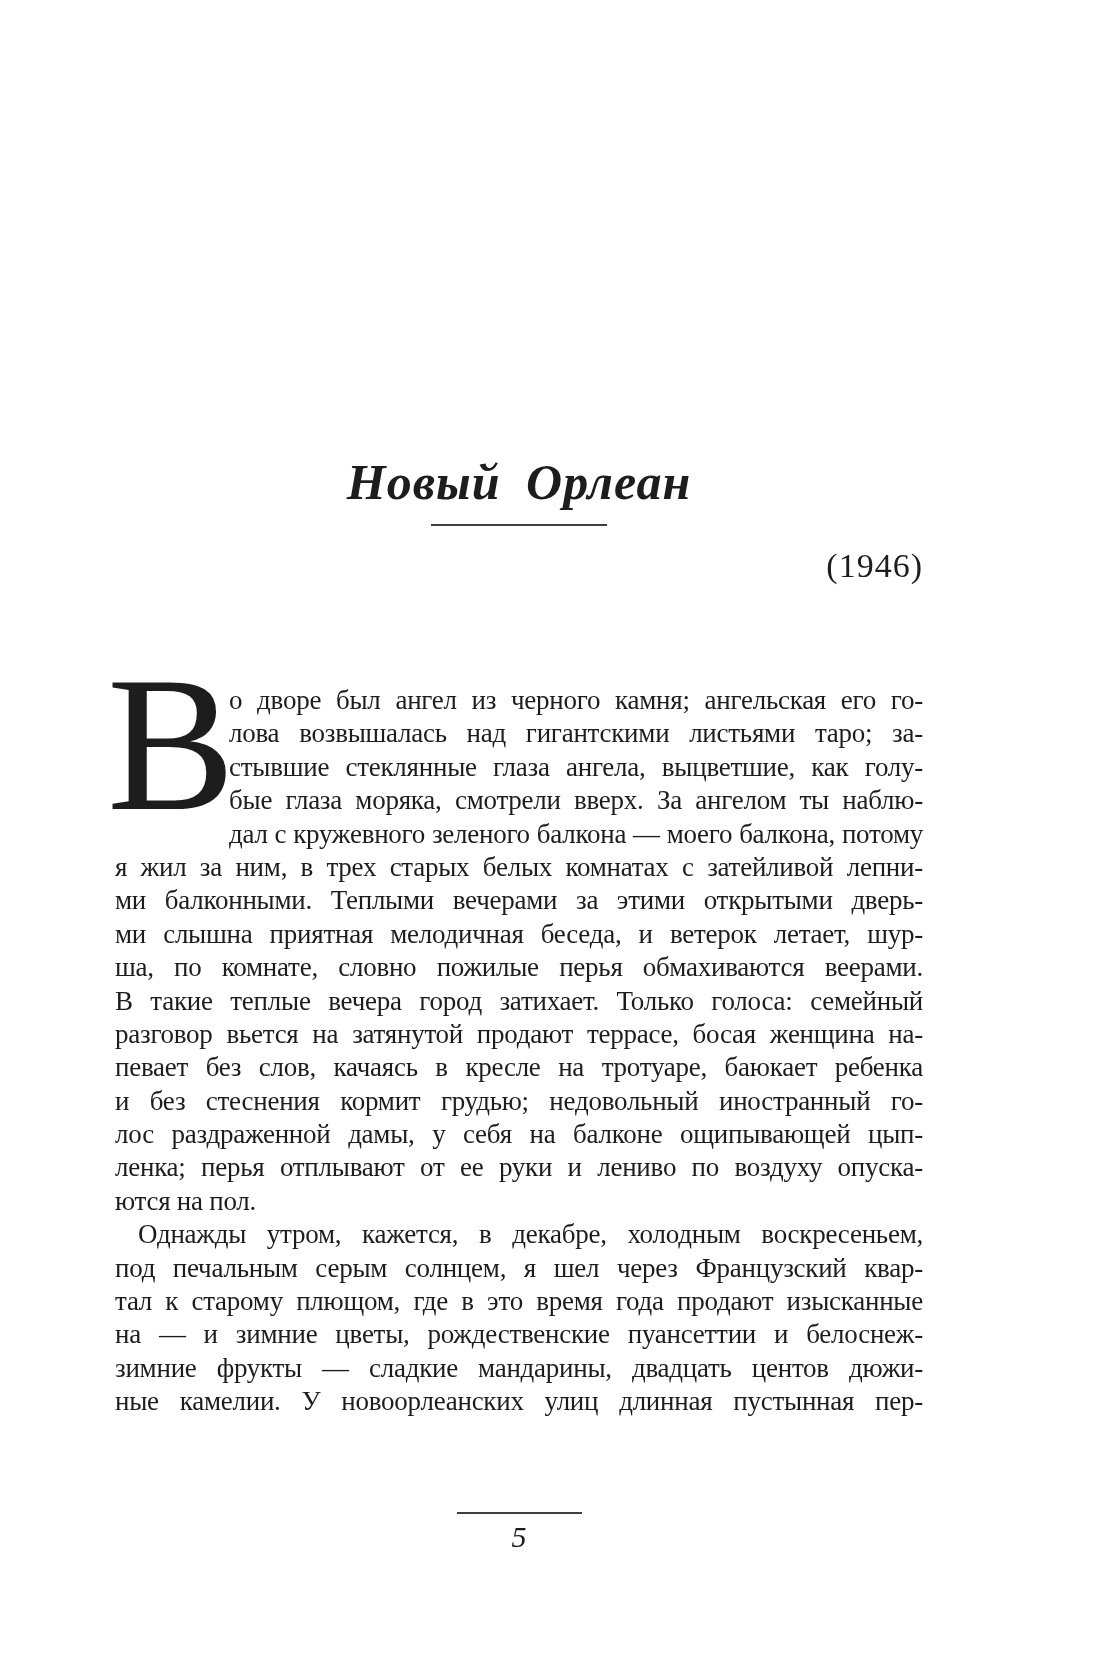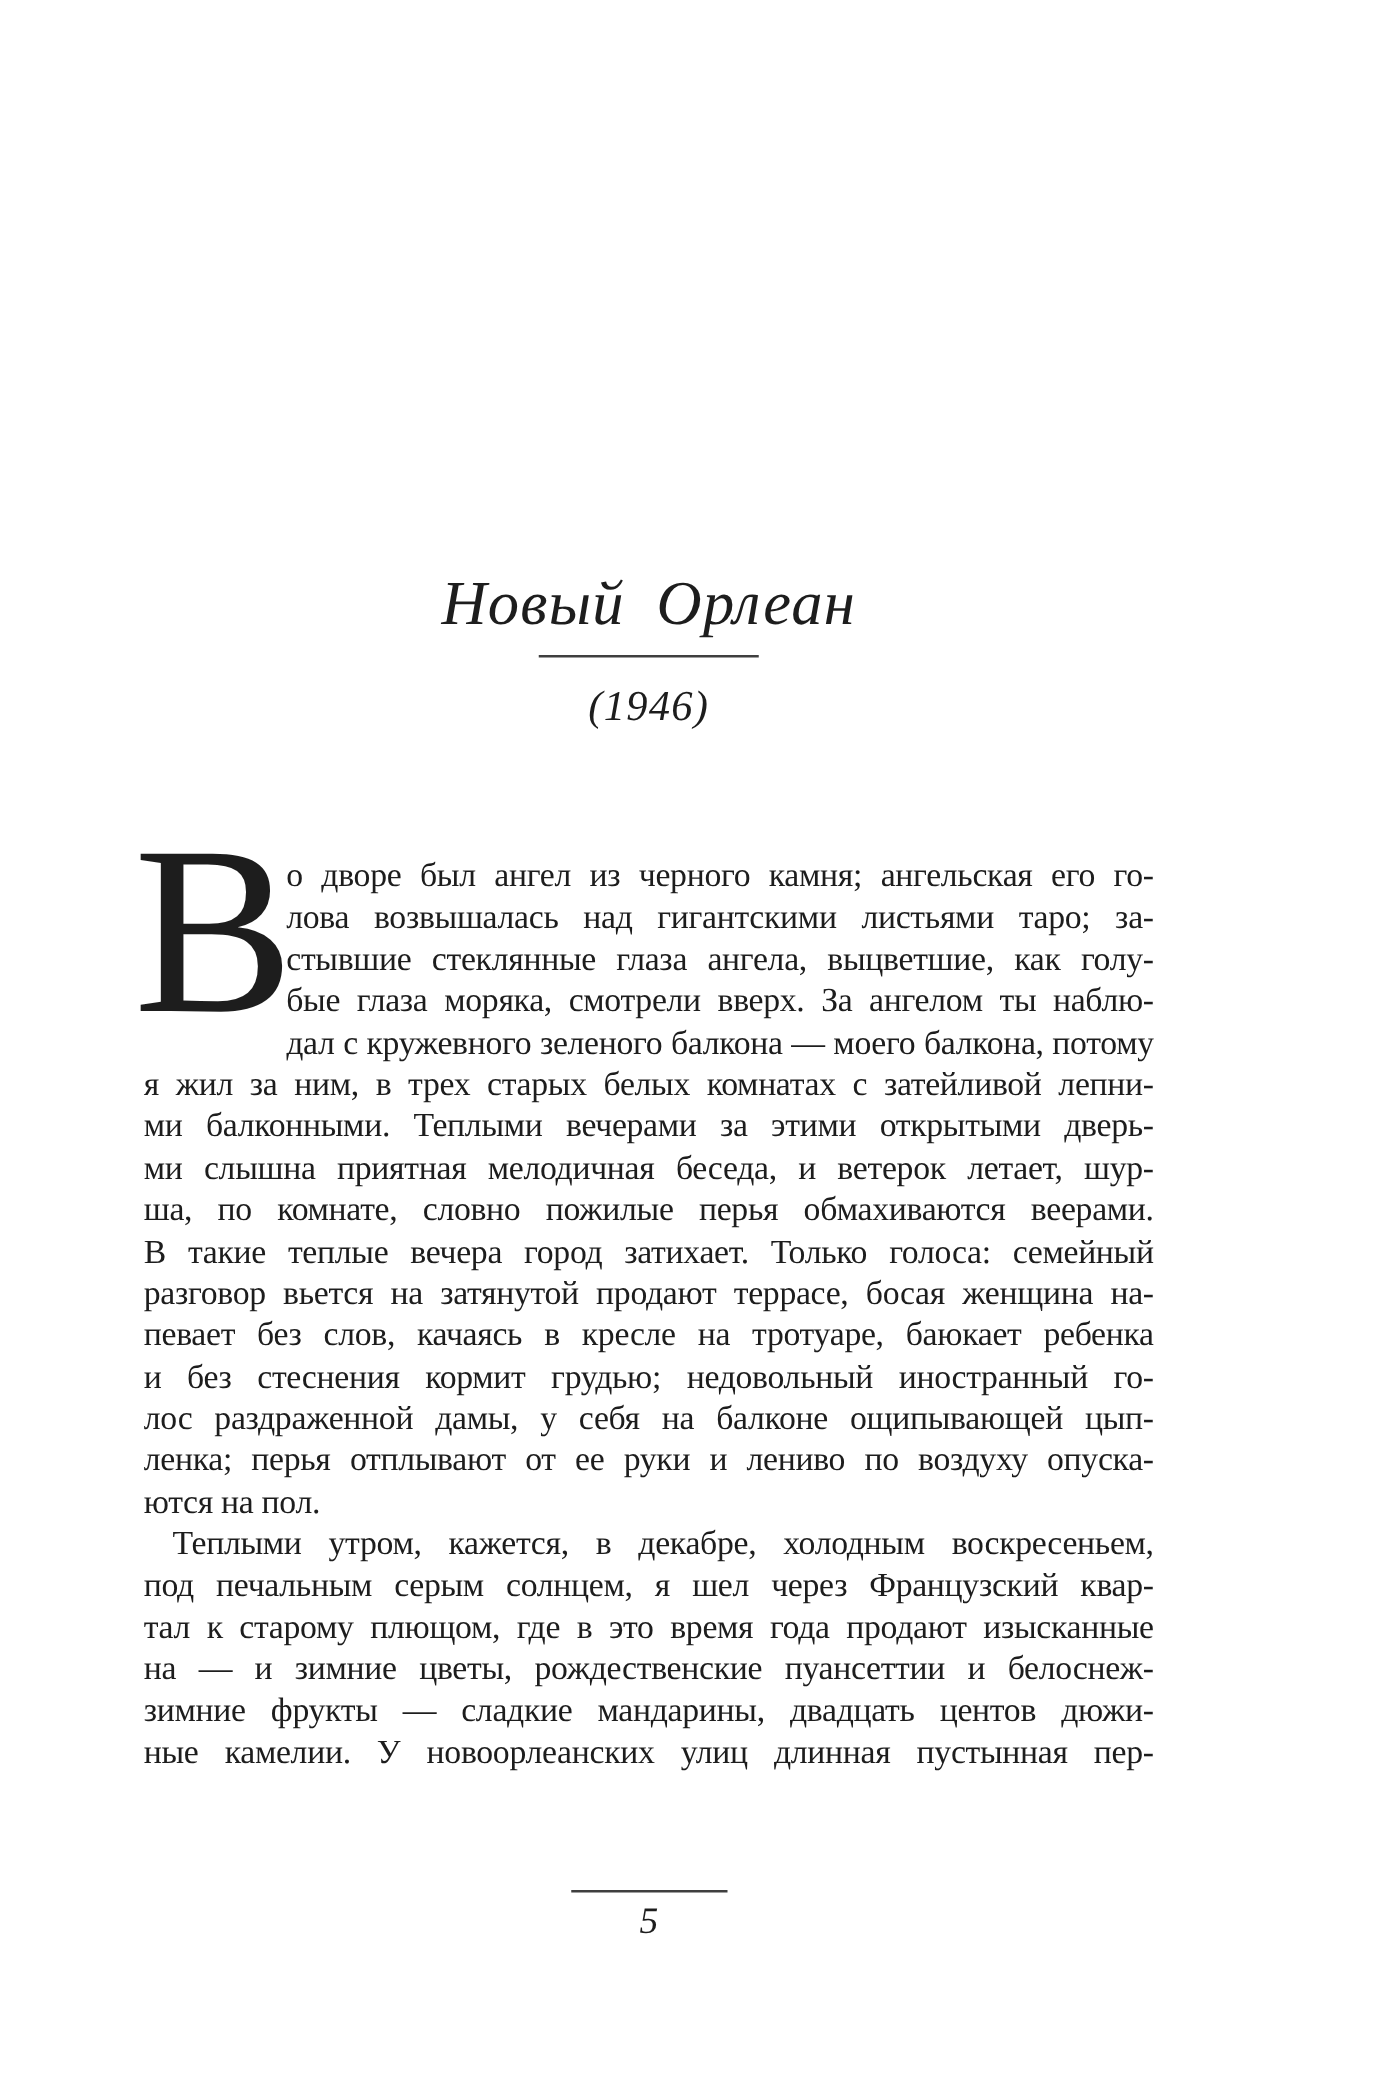--- a/index.html
+++ b/index.html
@@ -15,41 +15,40 @@
     background:var(--bg);
     font-family:"Liberation Serif","DejaVu Serif",serif;
     color:var(--text);
     overflow:hidden;
   }
   .chapter-title{
     position:absolute;
     top:452px;left:115px;width:808px;
     text-align:center;
     font-style:italic;
-    font-weight:normal;
+    font-weight:bold;
     font-size:50px;
     line-height:60px;
     word-spacing:12px;
     letter-spacing:1px;
     color:var(--text);
   }
   .title-rule{
     position:absolute;
     top:524px;left:431px;
     width:176px;height:2px;
     background:var(--rule);
   }
   .chapter-year{
     position:absolute;
     top:548px;left:115px;width:808px;
-    text-align:center;
+    text-align:right;
     font-size:34px;
     line-height:36px;
     letter-spacing:1px;
-    font-style:italic;
   }
   .body-text{
     position:absolute;
     top:684px;left:115px;width:808px;
     font-size:27px;
     letter-spacing:-0.25px;
   }
   .dropcap{
     position:absolute;
     top:-35px;left:-8px;
@@ -118,21 +117,21 @@
         <div class="line">ша, по комнате, словно пожилые перья обмахиваются веерами.</div>
         <div class="line">В такие теплые вечера город затихает. Только голоса: семейный</div>
         <div class="line">разговор вьется на затянутой продают террасе, босая женщина на-</div>
         <div class="line">певает без слов, качаясь в кресле на тротуаре, баюкает ребенка</div>
         <div class="line">и без стеснения кормит грудью; недовольный иностранный го-</div>
         <div class="line">лос раздраженной дамы, у себя на балконе ощипывающей цып-</div>
         <div class="line">ленка; перья отплывают от ее руки и лениво по воздуху опуска-</div>
         <div class="line line-left">ются на пол.</div>
       </div>
     <div class="paragraph">
-        <div class="line line-indent">Теплыми утром, кажется, в декабре, холодным воскресеньем,</div>
+        <div class="line line-indent">Однажды утром, кажется, в декабре, холодным воскресеньем,</div>
         <div class="line">под печальным серым солнцем, я шел через Французский квар-</div>
         <div class="line">тал к старому плющом, где в это время года продают изысканные</div>
         <div class="line">на — и зимние цветы, рождественские пуансеттии и белоснеж-</div>
         <div class="line">зимние фрукты — сладкие мандарины, двадцать центов дюжи-</div>
         <div class="line">ные камелии. У новоорлеанских улиц длинная пустынная пер-</div>
       </div>
   </div>
 
   <div class="footer-rule"></div>
 

